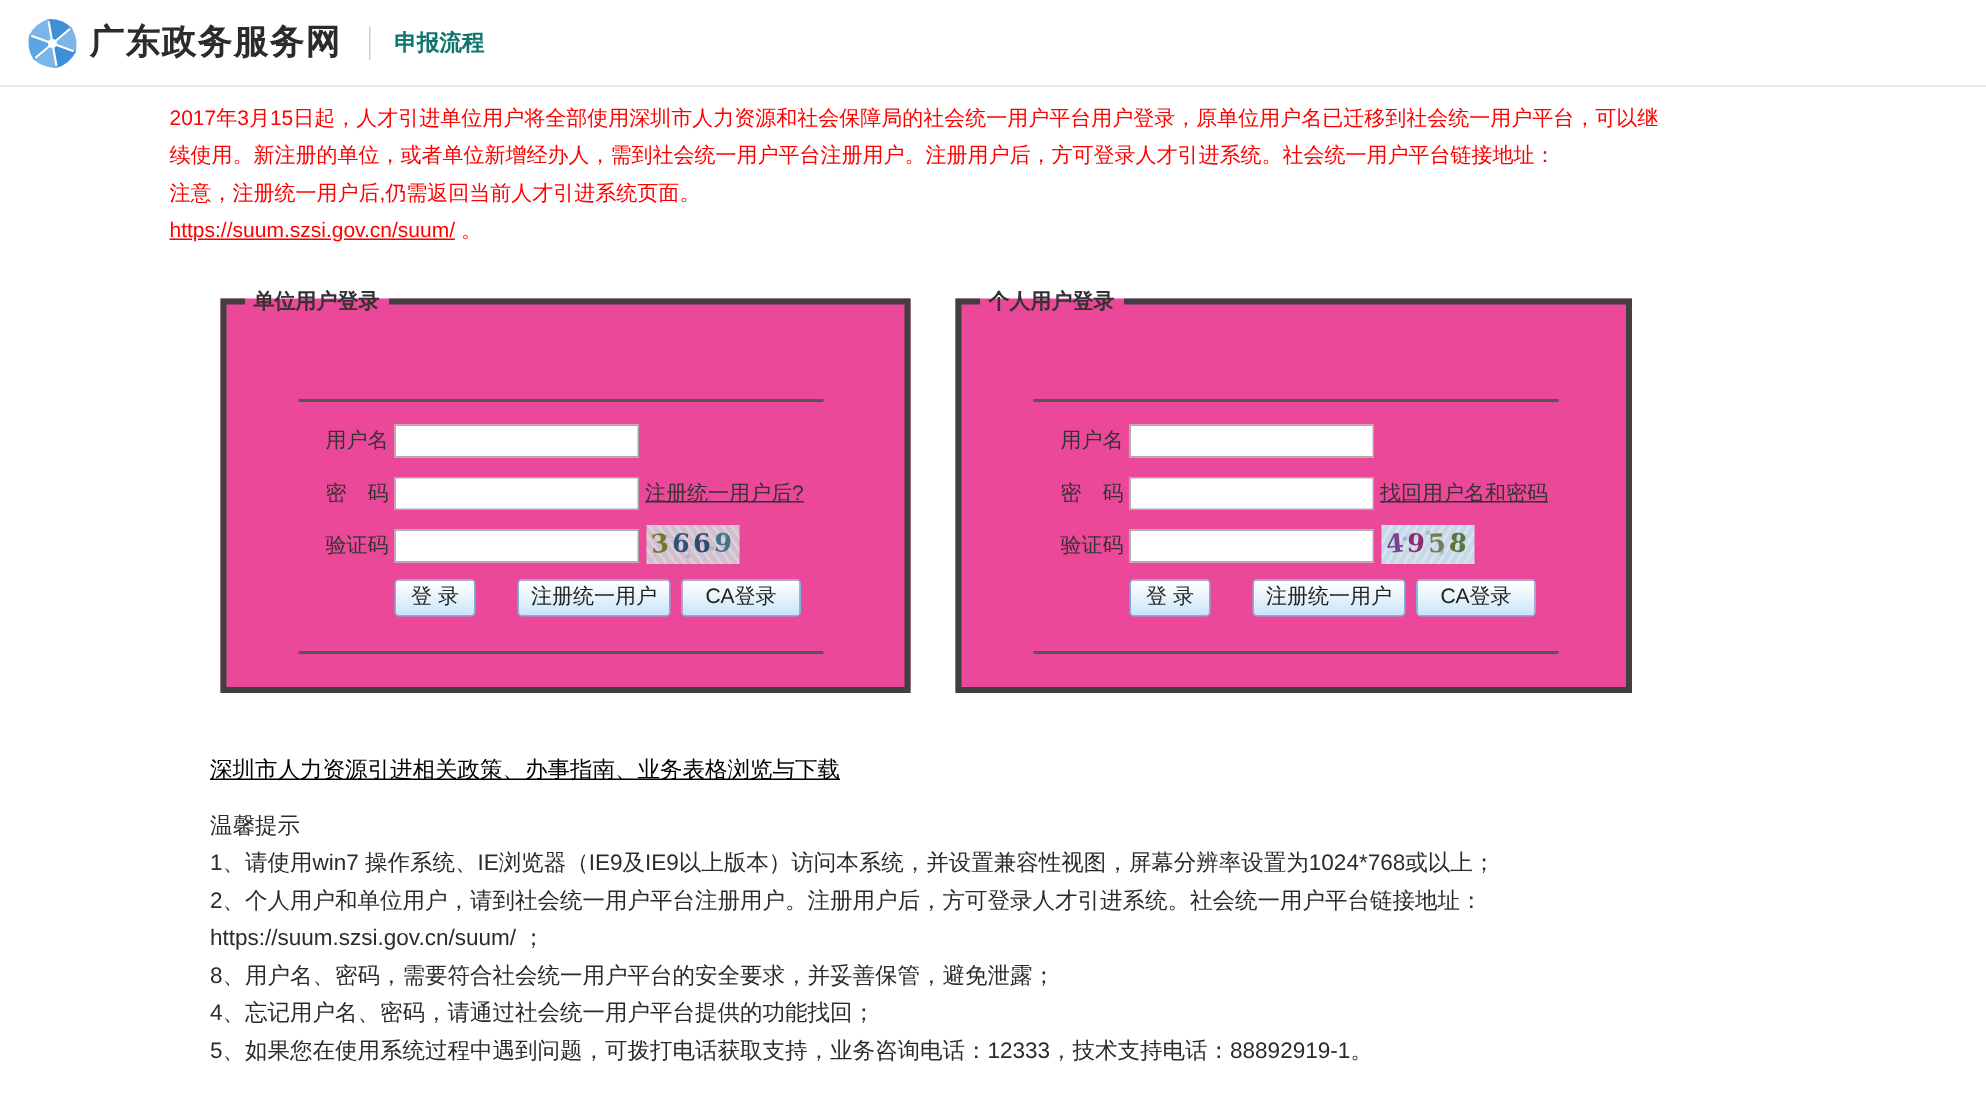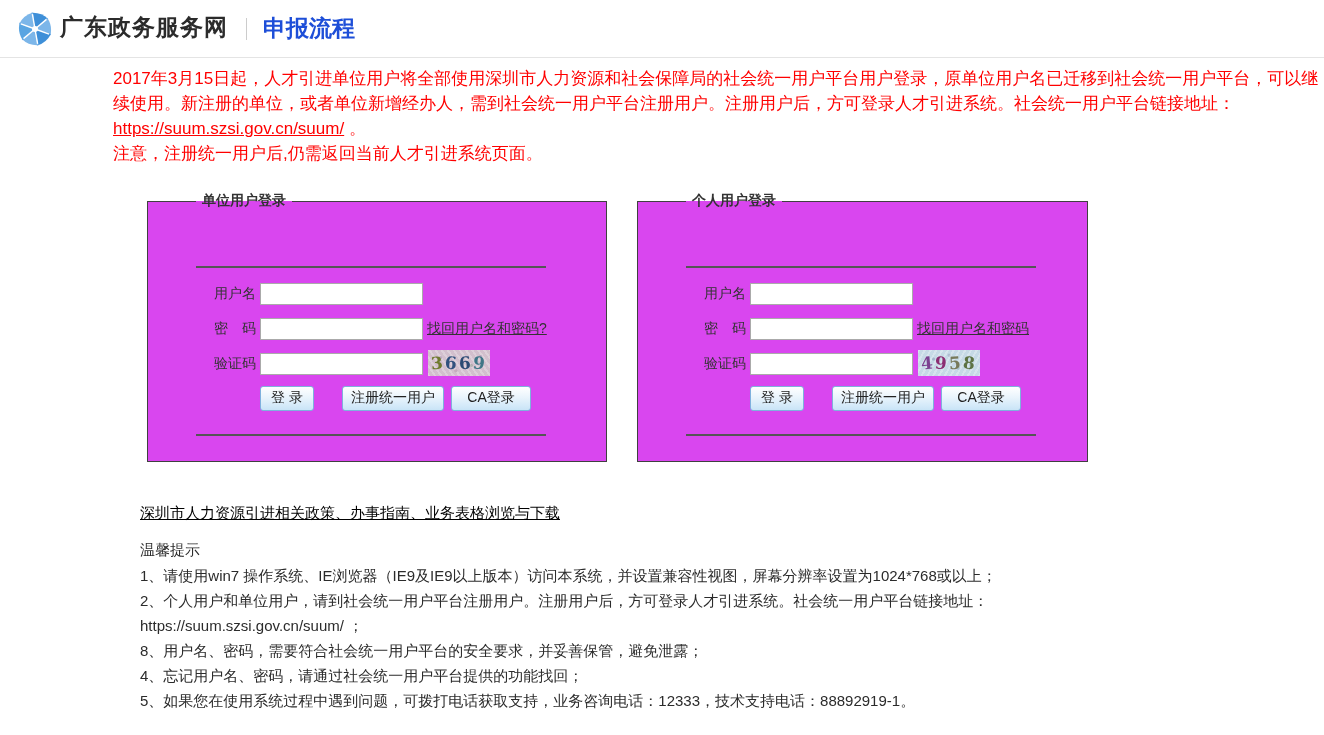--- a/index.html
+++ b/index.html
@@ -40,47 +40,46 @@
     color: #2b2b2b;
     letter-spacing: 1px;
   }
   .header-divider {
     width: 1px;
     height: 22px;
     background: #cccccc;
     margin: 0 16px 0 18px;
   }
   .page-title {
-    font-size: 23px;
+    font-size: 15px;
     font-weight: bold;
-    color: #1d4ed8;
+    color: #0f766e;
   }
 
   
   .notice {
     position: absolute;
     left: 113px;
     top: 66px;
-    font-size: 17px;
+    font-size: 14px;
     line-height: 25px;
     white-space: nowrap;
   }
   .notice a {
     color: inherit;
     text-decoration: underline;
   }
 
   
   fieldset.login-box {
     position: absolute;
     top: 192px;
     height: 270px;
-    border: 1px solid #404040;
-    background: #d946ef;
-    padding-left: 36px;
+    border: 4px solid #404040;
+    background: #ec4899;
   }
   fieldset.login-box.unit  { left: 147px; width: 460px; }
   fieldset.login-box.personal { left: 637px; width: 451px; }
   fieldset.login-box legend {
     margin-left: 12px;
     padding: 0 6px;
     font-size: 14px;
     font-weight: bold;
     color: #333333;
   }
@@ -240,40 +239,40 @@
       </svg>
       <div class="brand-title">广东政务服务网</div>
     </div>
     <div class="header-divider"></div>
     <div class="page-title">申报流程</div>
   </div>
 
   <div class="notice" style="color: rgb(255, 0, 0);">
     <div>2017年3月15日起，人才引进单位用户将全部使用深圳市人力资源和社会保障局的社会统一用户平台用户登录，原单位用户名已迁移到社会统一用户平台，可以继</div>
     <div>续使用。新注册的单位，或者单位新增经办人，需到社会统一用户平台注册用户。注册用户后，方可登录人才引进系统。社会统一用户平台链接地址：</div>
+    <div>注意，注册统一用户后,仍需返回当前人才引进系统页面。</div>
     <div>
       <a href="#">https://suum.szsi.gov.cn/suum/</a><span> 。</span>
     </div>
-    <div>注意，注册统一用户后,仍需返回当前人才引进系统页面。</div>
   </div>
 
   <fieldset class="login-box unit">
     <legend>单位用户登录</legend>
     <div class="box-inner">
       <div class="rule top"></div>
 
       <div class="form-row row-user">
         <span class="field-label">用户名</span>
         <input class="field-input" type="text" value="" style="">
       </div>
 
       <div class="form-row row-pass">
         <span class="field-label">密　码</span>
         <input class="field-input" type="password" value="" style="">
-        <a class="recover-link" href="#">找回用户名和密码?</a>
+        <a class="recover-link" href="#">注册统一用户后?</a>
       </div>
 
       <div class="form-row row-captcha">
         <span class="field-label">验证码</span>
         <input class="field-input" type="text" value="" style="">
         <div class="captcha noise-pink" style="background-color: rgb(210, 191, 205);">
           <span style="color: rgb(111, 122, 46);">3</span>
           <span style="color: rgb(49, 81, 126);">6</span>
           <span style="color: rgb(44, 74, 116);">6</span>
           <span style="color: rgb(63, 118, 135);">9</span>

